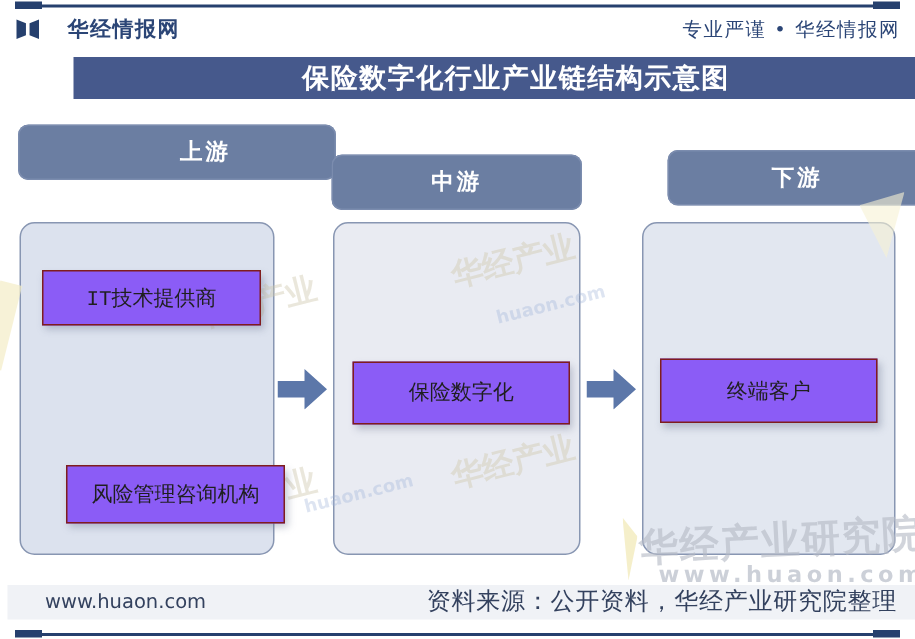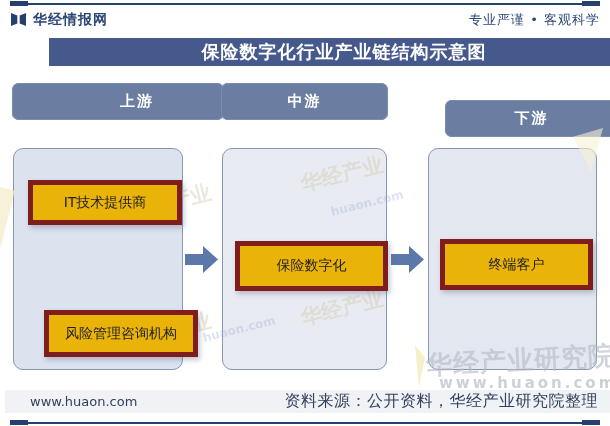--- a/index.html
+++ b/index.html
@@ -6,49 +6,49 @@
   body{font-family:"DejaVu Sans","Liberation Sans",sans-serif;}
   #canvas{position:relative;width:610px;height:426px;background:#ffffff;overflow:hidden;}
 
   
   .rule{position:absolute;background:#26406e;}
   .rule-thin{height:2px;}
   .rule-cap{height:5px;}
 
   
   .brand-row{position:absolute;left:10px;top:9px;width:590px;height:22px;display:flex;align-items:center;}
-  .brand-left{display:flex;align-items:flex-start;gap:6px;font-family:Liberation Serif, serif;}
+  .brand-left{display:flex;align-items:flex-start;gap:18px;font-family:Liberation Serif, serif;}
   .brand-logo{width:17px;height:17px;display:block;}
   .brand-name{color:#2b4576;font-size:14px;font-weight:bold;letter-spacing:1px;}
   .brand-slogan{margin-left:auto;color:#2b4576;font-size:13px;letter-spacing:1px;}
 
   
   .title-bar{position:absolute;left:10px;top:38px;width:590px;height:28px;
     background:#46598c;color:#ffffff;display:flex;align-items:center;justify-content:center;
     font-size:18px;font-weight:bold;letter-spacing:1px;margin-left:39px;}
 
   
   .pill{position:absolute;top:83px;height:37px;background:#6b7ea2;border-radius:7px;
     color:#ffffff;font-size:15px;font-weight:bold;letter-spacing:2px;
     display:flex;align-items:center;justify-content:center;box-shadow:inset 0 0 0 1px #7b8cae;}
   .pill-up{left:12px;width:174px;padding-left:38px;}
-  .pill-mid{left:221px;width:167px;}
+  .pill-mid{left:221px;width:167px;margin-top:20px;}
   .pill-down{left:445px;width:173px;margin-top:17px;}
 
   
   .panel{position:absolute;top:148px;height:222px;border:1.5px solid #8896b2;border-radius:10px;box-sizing:border-box;}
   .panel-up{left:13px;width:170px;background:#dce2ee;}
   .panel-mid{left:222px;width:165px;background:#e9ebf2;}
   .panel-down{left:428px;width:169px;background:#e2e7f0;}
 
   
-  .node{position:absolute;background:#eab308;border:5px solid #7f1d1d;
+  .node{position:absolute;background:#8b5cf6;border:1px solid #7f1d1d;
     box-shadow:2px 3px 5px rgba(100,110,140,.38);
     display:flex;align-items:center;justify-content:center;
-    color:#1f1f1f;font-size:14px;z-index:5;}
+    color:#1f1f1f;font-size:14px;z-index:5;font-family:Liberation Mono, monospace;}
   .node-1{left:28px;top:180px;width:144px;height:35px;}
   .node-2{left:28px;top:243px;width:144px;height:37px;}
   .node-3{left:44px;top:310px;width:144px;height:37px;}
   .node-4{left:235px;top:241px;width:143px;height:40px;}
   .node-5{left:440px;top:239px;width:143px;height:41px;}
 
   
   .arrow{position:absolute;top:246px;width:33px;height:27px;z-index:4;}
   .arrow-1{left:185px;}
   .arrow-2{left:391px;}
@@ -90,21 +90,21 @@
   <div class="rule rule-cap" style="left:582px;top:1px;width:18px;"></div>
 
   <div class="brand-row">
     <div class="brand-left">
       <svg class="brand-logo" viewBox="0 0 17 17">
         <path d="M1,2 L7.3,4.5 L7.3,12.5 L1,15 Z" fill="#26406e"></path>
         <path d="M16,2 L9.7,4.5 L9.7,12.5 L16,15 Z" fill="#26406e"></path>
       </svg>
       <span class="brand-name">华经情报网</span>
     </div>
-    <span class="brand-slogan">专业严谨 • 客观科学</span>
+    <span class="brand-slogan">专业严谨 • 华经情报网</span>
   </div>
 
   <div class="title-bar">保险数字化行业产业链结构示意图</div>
 
   <div class="pill pill-up">上游</div>
   <div class="pill pill-mid">中游</div>
   <div class="pill pill-down">下游</div>
 
   <div class="panel panel-up"></div>
   <div class="panel panel-mid"></div>

